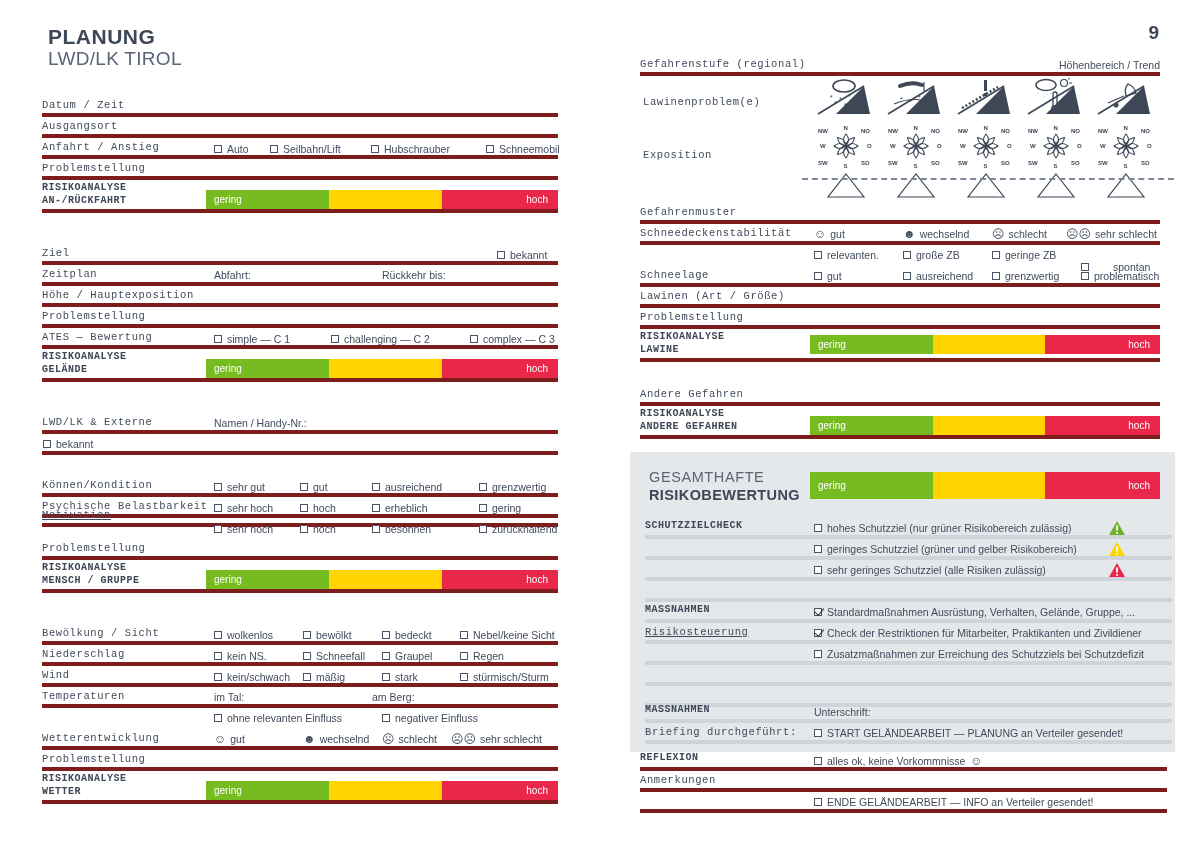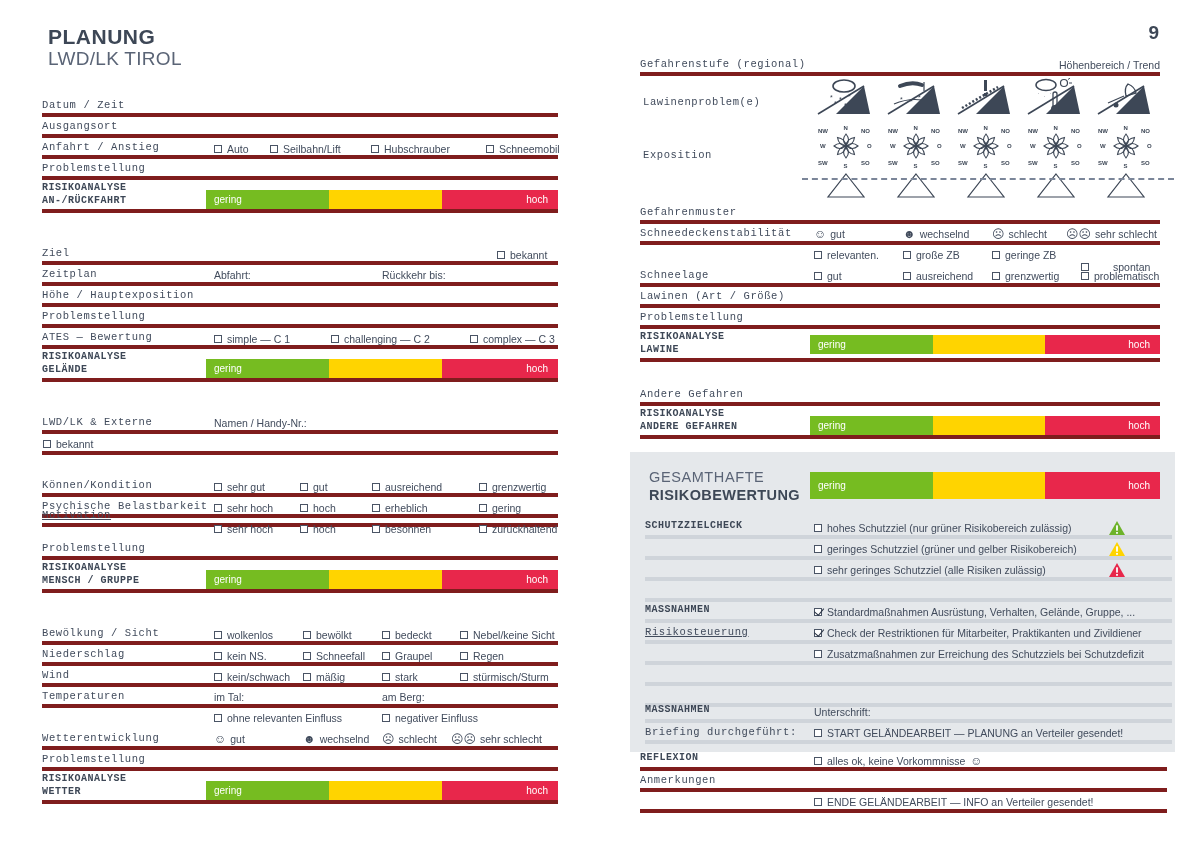--- a/index.html
+++ b/index.html
@@ -368,21 +368,21 @@
   </div>
   <div class="cb" style="left:460px; top:671px;">
     <span class="box"></span>
       <span>stürmisch/Sturm</span>
   </div>
 
   <div class="row" style="left:42px; top:687px; width:516px;">
     <span class="lbl">Temperaturen</span>
   </div>
   <div class="free" style="left:214px; top:691px;">im Tal:</div>
-  <div class="free" style="left:382px; top:691px;">am Berg:</div>
+  <div class="free" style="left:372px; top:691px;">am Berg:</div>
 
   <div class="cb" style="left:214px; top:712px;">
     <span class="box"></span>
       <span>ohne relevanten Einfluss</span>
   </div>
   <div class="cb" style="left:382px; top:712px;">
     <span class="box"></span>
       <span>negativer Einfluss</span>
   </div>
 

